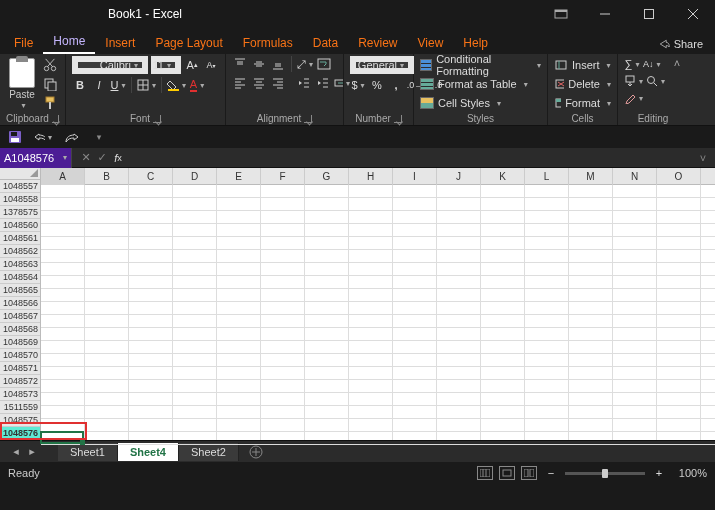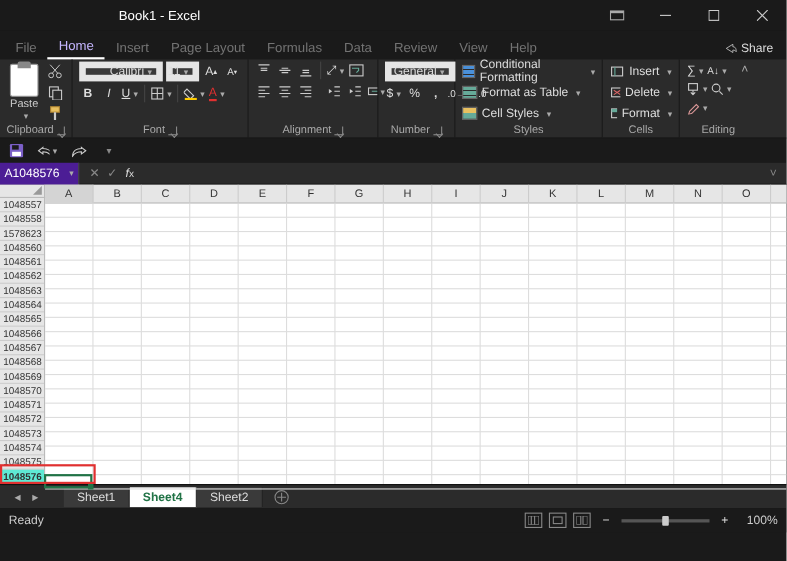--- a/index.html
+++ b/index.html
@@ -3,21 +3,21 @@
 <meta charset="utf-8">
 <style>
 * { margin:0; padding:0; box-sizing:border-box; font-family:"Segoe UI",Arial,sans-serif; user-select:none; }
 body { width:715px; height:510px; background:#1a1a1a; overflow:hidden; color:#ccc; font-size:11px; }
 .titlebar { height:28px; background:#1a1a1a; display:flex; align-items:center; position:relative; }
 .title { position:absolute; left:108px; font-size:12px; color:#fff; }
 .search-box { position:absolute; left:295px; width:170px; height:20px; background:#2b2b2b; border-radius:2px; display:flex; align-items:center; padding:0 6px; gap:6px; color:#aaa; }
 .wincontrols { position:absolute; right:0; display:flex; }
 .winbtn { width:44px; height:28px; display:flex; align-items:center; justify-content:center; color:#ccc; }
 .menubar { height:26px; background:#1a1a1a; display:flex; align-items:flex-end; padding:0 4px; }
-.menutab { padding:4px 10px; color:#737373; font-size:12px; }
+.menutab { padding:4px 10px; color:#f97316; font-size:12px; }
 .menutab.active { border-bottom:2px solid #fff; color:#c4b5fd; }
 .share { margin-left:auto; padding:4px 8px; font-size:11px; color:#ddd; display:flex; align-items:center; gap:4px;}
 .ribbon { height:72px; background:#2b2b2b; display:flex; border-bottom:1px solid #111; }
 .group { border-right:1px solid #1a1a1a; padding:2px 6px 0 6px; display:flex; flex-direction:column; }
 .group-body { flex:1; display:flex; align-items:center; gap:3px; }
 .group-label { text-align:center; font-size:10px; color:#aaa; padding:1px 0; display:flex; justify-content:center; align-items:center; gap:3px;}
 .dialoglauncher { width:8px; height:8px; border:1px solid #888; border-top:none; border-left:none; display:inline-block; position:relative; }
 .dialoglauncher::after{content:"";position:absolute;right:-1px;bottom:-1px;width:4px;height:4px;border-right:1px solid #888;border-bottom:1px solid #888;transform:rotate(45deg) translate(1px,1px);}
 .vcol { display:flex; flex-direction:column; gap:1px; }
 .btnicon { width:18px; height:18px; display:flex; align-items:center; justify-content:center; color:#ddd; font-size:12px; }
@@ -448,36 +448,36 @@
   <div class="fxbar"></div>
   <div class="btnsm" style="color:#888;margin-right:4px;">˅</div>
 </div>
 
 <div class="grid-wrap">
   <div style="display:flex;flex-direction:column;">
     <div class="corner"></div>
     <div class="rowhdrs" id="rowhdrs" style="flex:1;">
         <div class="rowcell">1048557</div>
         <div class="rowcell">1048558</div>
-        <div class="rowcell">1578623</div>
+        <div class="rowcell">1378575</div>
         <div class="rowcell">1048560</div>
         <div class="rowcell">1048561</div>
         <div class="rowcell">1048562</div>
         <div class="rowcell">1048563</div>
         <div class="rowcell">1048564</div>
         <div class="rowcell">1048565</div>
         <div class="rowcell">1048566</div>
         <div class="rowcell">1048567</div>
         <div class="rowcell">1048568</div>
         <div class="rowcell">1048569</div>
         <div class="rowcell">1048570</div>
         <div class="rowcell">1048571</div>
         <div class="rowcell">1048572</div>
         <div class="rowcell">1048573</div>
-        <div class="rowcell">1048574</div>
+        <div class="rowcell">1511559</div>
         <div class="rowcell">1048575</div>
         <div class="rowcell sel">1048576</div>
       </div>
   </div>
   <div style="flex:1;display:flex;flex-direction:column;">
     <div class="colhdrs" id="colhdrs">
         <div class="colcell sel">A</div>
         <div class="colcell">B</div>
         <div class="colcell">C</div>
         <div class="colcell">D</div>

